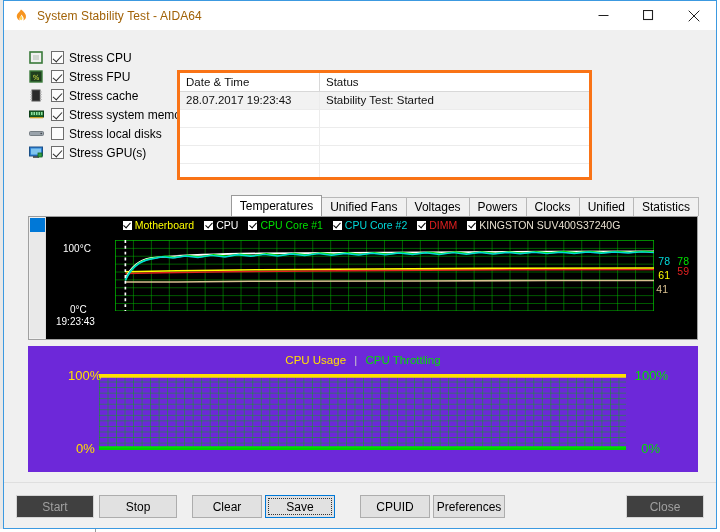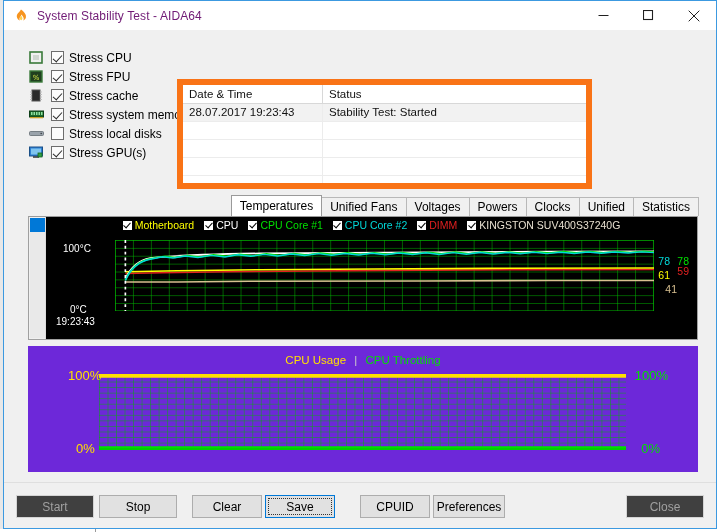--- a/index.html
+++ b/index.html
@@ -29,21 +29,21 @@
   }
   #app-icon {
     width: 16px; height: 16px;
     margin-left: 9px; margin-right: 8px;
     position: relative;
     flex: 0 0 16px;
   }
   #app-icon svg { display: block; }
   #title-text {
     font-size: 12px;
-    color: #701a75;
+    color: #a16207;
     letter-spacing: 0.1px;
   }
   .wbtns { margin-left: auto; display: flex; height: 29px; }
   .wbtn {
     width: 45px; height: 29px;
     display: flex; align-items: center; justify-content: center;
     color: #202020;
   }
   .wbtn svg { display:block; }
 
@@ -89,24 +89,24 @@
     transform: rotate(42deg);
   }
   .stress-label {
     font-size: 12px; color: #000;
     white-space: nowrap;
   }
 
   
   #log-table {
     position: absolute;
-    left: 173px; top: 49px;
+    left: 173px; top: 40px;
     width: 415px; height: 110px;
     background: #ffffff;
-    border: 6px solid #f97316;
+    border: 3px solid #f97316;
     overflow: hidden;
   }
   .log-head {
     display: flex; height: 19px;
     border-bottom: 1px solid #d8d8d8;
     background: #ffffff;
   }
   .log-head .th {
     font-size: 11.5px; color: #111;
     padding: 3px 0 0 6px;
@@ -536,21 +536,21 @@
             <path d="M10,41.5 C16,27.5 24,21.8 34,19.8 L46,17.2 L56,18.6 L68,16.4 L80,18.0 L93,15.8 L106,17.4 L118,15.2 L131,16.8 L144,14.8 L157,16.4 L170,14.4 L183,16.0 L196,14.0 L209,15.6 L222,13.8 L235,15.4 L248,13.6 L261,15.2 L274,13.4 L287,15.0 L300,13.2 L313,14.8 L326,13.0 L339,14.6 L352,12.9 L365,14.4 L378,12.8 L391,14.2 L404,12.6 L417,14.0 L430,12.5 L443,13.8 L456,12.4 L469,13.6 L482,12.3 L495,13.4 L508,12.2 L520,13.0" fill="none" stroke="#00d8d8" stroke-width="1.5"></path>
 
             <line x1="10" y1="0" x2="10" y2="73" stroke="#ffffff" stroke-width="1.6" stroke-dasharray="3,3"></line>
           </svg>
         </div>
 
         <div class="val-label" style="right:27px; top:38px; color:#00d8d8;">78</div>
         <div class="val-label" style="right:8px;  top:38px; color:#00e000;">78</div>
         <div class="val-label" style="right:27px; top:52px; color:#ffff00;">61</div>
         <div class="val-label" style="right:8px;  top:48px; color:#e02020;">59</div>
-        <div class="val-label" style="right:20px; top:66px; color:#d8c090;">41</div>
+        <div class="val-label" style="right:29px; top:66px; color:#d8c090;">41</div>
       </div>
     </div>
 
     <div id="cpu-panel">
       <div id="cpu-title">
         <span style="color:#ffe000">CPU Usage</span>
         <span style="color:#cccccc; padding:0 5px">|</span>
         <span style="color:#00e000">CPU Throttling</span>
       </div>
 

